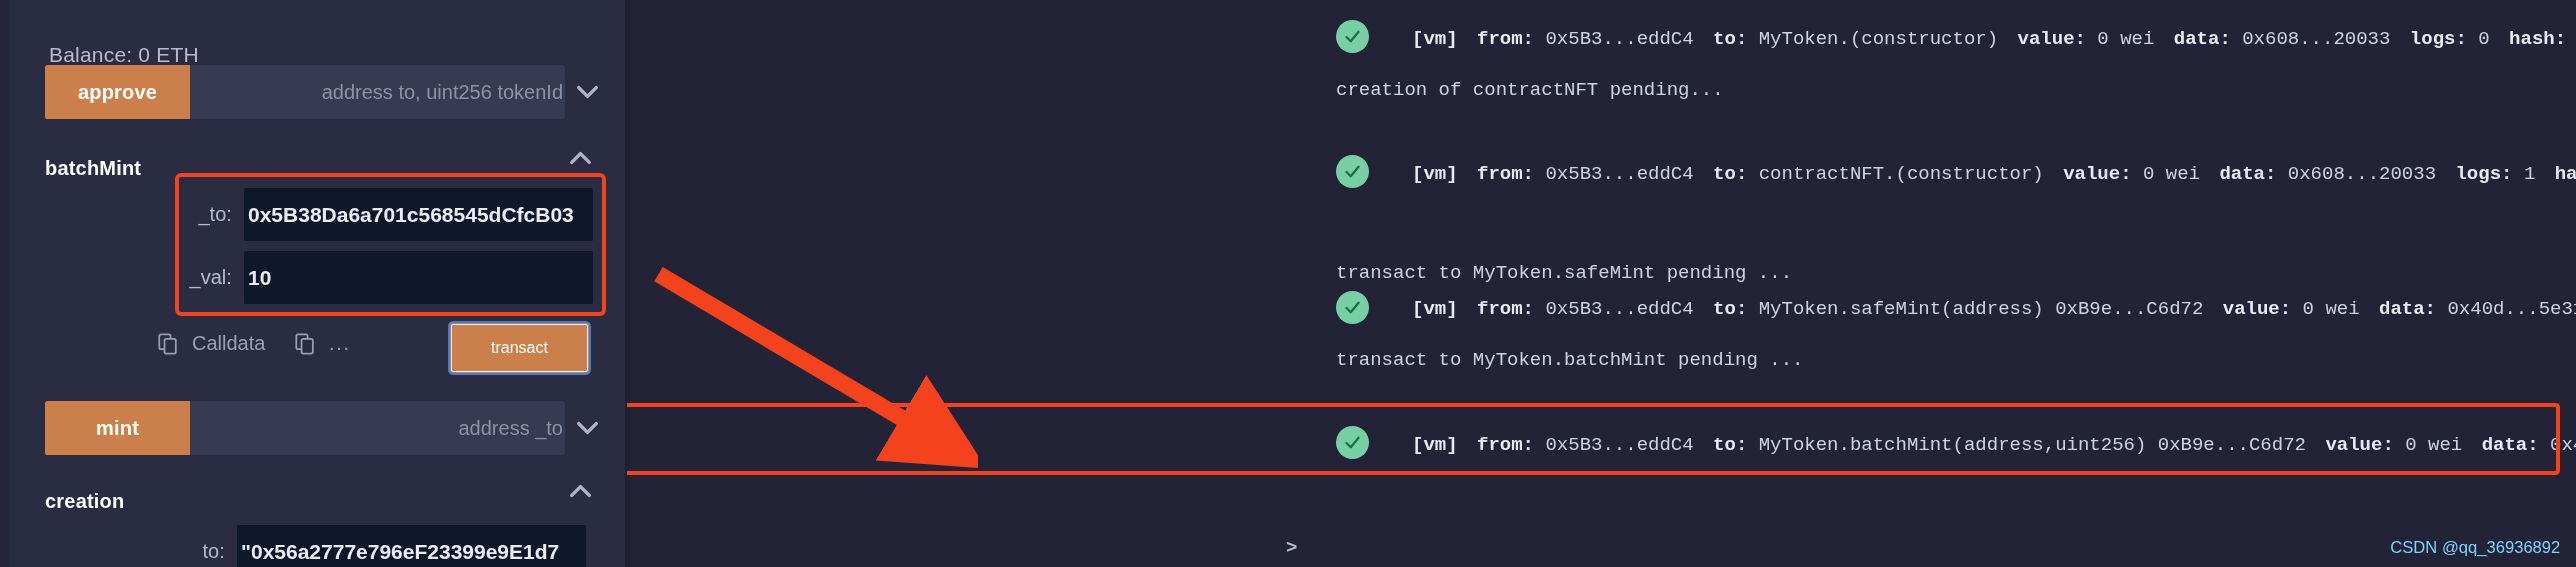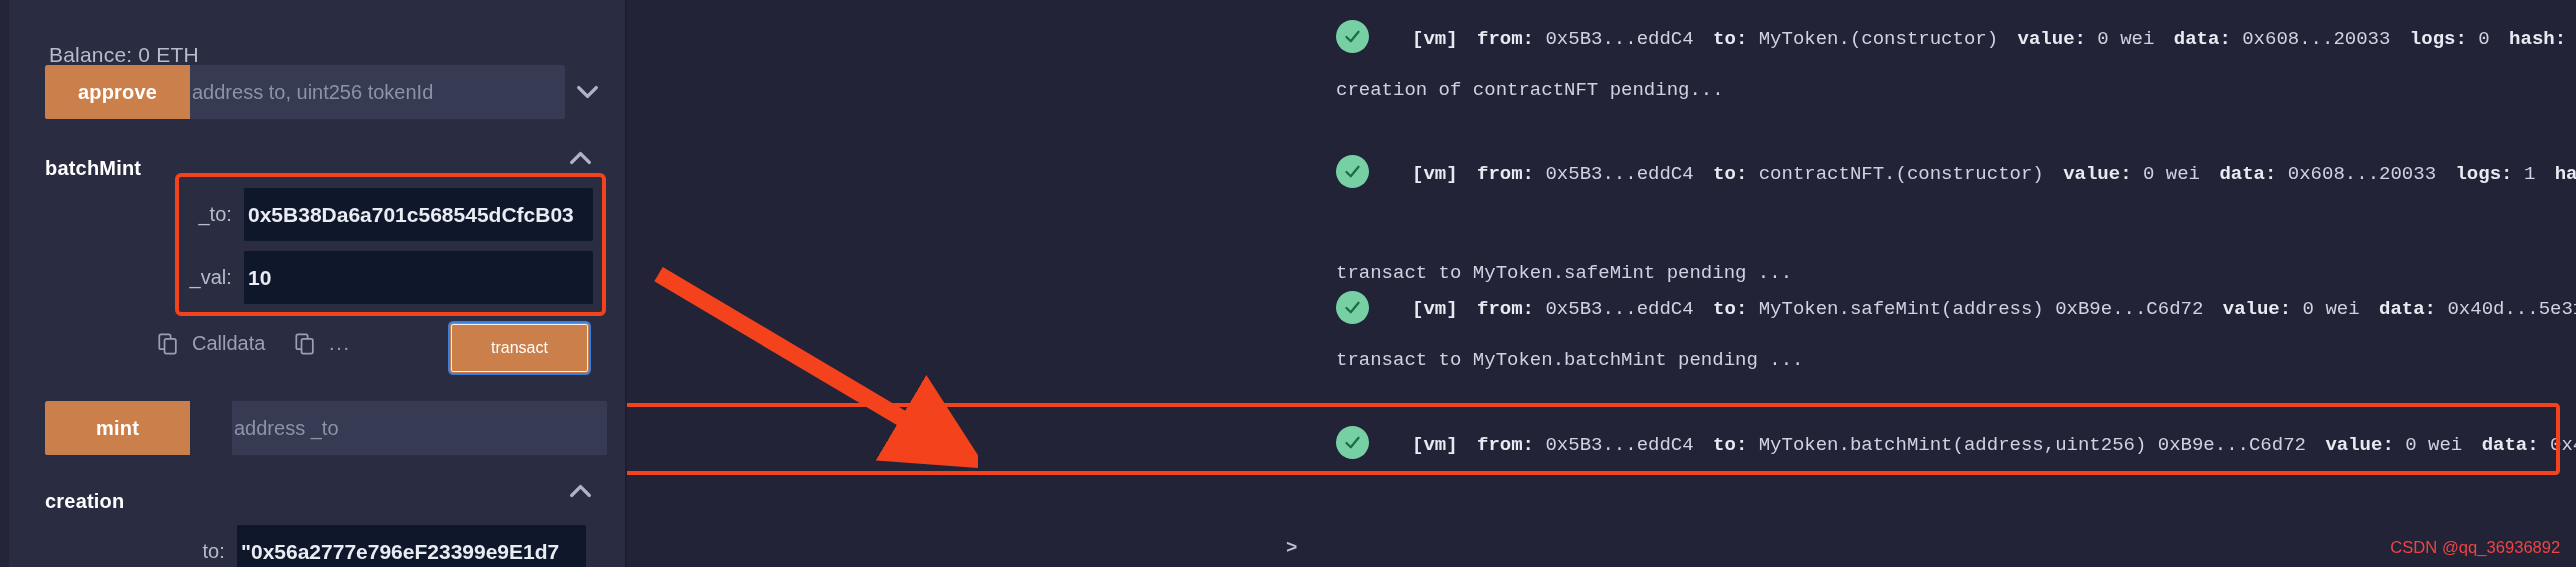--- a/index.html
+++ b/index.html
@@ -72,20 +72,21 @@
   }
   .fn-input {
     background: #363a52;
     border: none;
     color: #ffffff;
     font-size: 20px;
     width: 375px;
     box-sizing: border-box;
     border-radius: 0 2.6px 2.6px 0;
     font-family: "Liberation Sans", sans-serif;
+    text-align: right;
   }
   .fn-input::placeholder { color: #8d93a6; opacity: 1; }
   .caret {
     width: 45px;
     display: flex;
     align-items: center;
     justify-content: center;
     color: #aeb4c6;
   }
   .caret svg { display: block; }
@@ -228,21 +229,21 @@
     color: #b9bfcf;
     font-family: "Liberation Mono", monospace;
     font-weight: bold;
   }
 
   .watermark {
     position: absolute;
     right: 15.7px;
     bottom: 8.7px;
     font-size: 16.6px;
-    color: #ef4444;
+    color: #7dd3fc;
     font-family: "Liberation Sans", sans-serif;
     text-align: center;
   }
 
   
   .arrow-svg {
     position: absolute;
     left: 646px;
     top: 262px;
     pointer-events: none;
@@ -297,21 +298,21 @@
         <svg class="copy-icon" width="20" height="22" viewBox="0 0 23 25" fill="none">
           <rect x="1.5" y="1.5" width="13" height="17" rx="2" stroke="#9aa0b2" stroke-width="2"></rect>
           <rect x="7.5" y="6.5" width="13" height="17" rx="2" stroke="#9aa0b2" stroke-width="2" fill="#2a2c42"></rect>
         </svg>
       </span>
       <span class="dots">...</span>
     </div>
 
     <button class="transact-btn" style="left:448px; top:321px;">transact</button>
 
-    <div class="fn-row" style="left:45px; top:401px;gap:42px;">
+    <div class="fn-row" style="left:45px; top:401px;">
       <button class="fn-btn">mint</button>
       <input class="fn-input" type="text" value="" placeholder="address _to" style="">
       <div class="caret">
         <svg width="23" height="14" viewBox="0 0 26 16" fill="none">
           <path d="M3 3 L13 13 L23 3" stroke="#aeb4c6" stroke-width="4" stroke-linecap="round" stroke-linejoin="round"></path>
         </svg>
       </div>
     </div>
 
     <div class="section-title" style="left:45px; top:490px;">creation</div>

